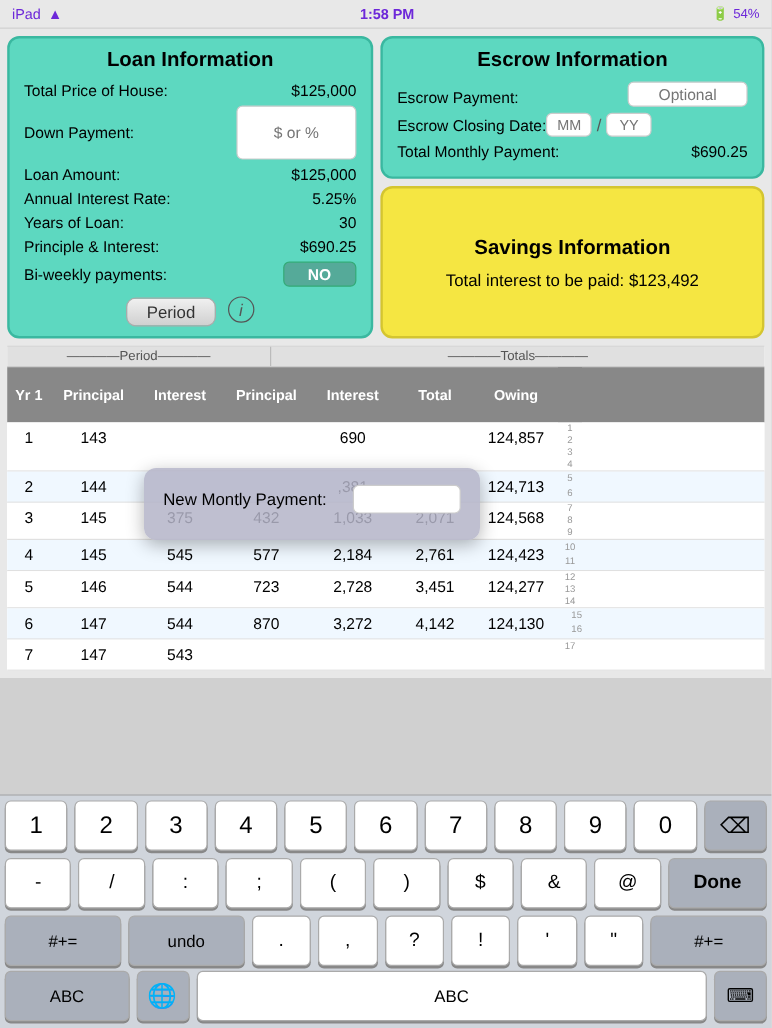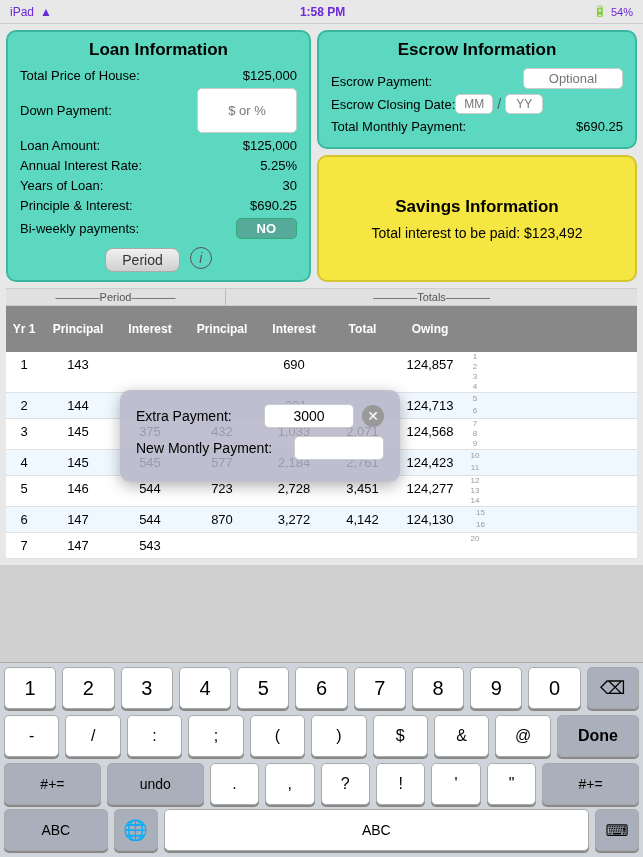--- a/index.html
+++ b/index.html
@@ -569,32 +569,27 @@
     </div>
     <div class="table-row-item">
       <div class="cell col-yr">7</div>
       <div class="cell col-principal">147</div>
       <div class="cell col-interest">543</div>
       <div class="cell col-principal2"></div>
       <div class="cell col-interest2"></div>
       <div class="cell col-total"></div>
       <div class="cell col-owing"></div>
       <div style="flex:0 0 20px; display:flex; flex-direction:column; align-items:center;">
-        <span style="font-size:8px;color:#999;line-height:12px;">20</span>
+        <span style="font-size:8px;color:#999;line-height:12px;">17</span>
       </div>
     </div>
   </div>
 </div>
 
 <div class="popup-overlay">
-  <div class="popup-row">
-    <span class="popup-label">Extra Payment:</span>
-    <input class="popup-input" value="3000" style="">
-    <div class="popup-clear-btn">✕</div>
-  </div>
   <div class="popup-row">
     <span class="popup-label">New Montly Payment:</span>
     <input class="popup-input" value="" style="">
   </div>
 </div>
 
 <div class="keyboard">
 
   <div class="kb-row">
     <div class="kb-key kb-key-num">1</div>

